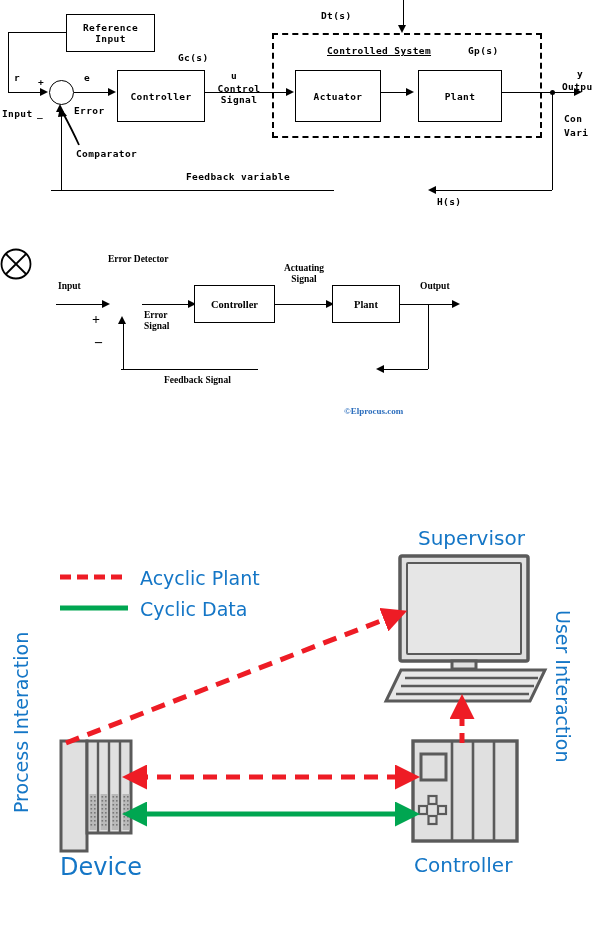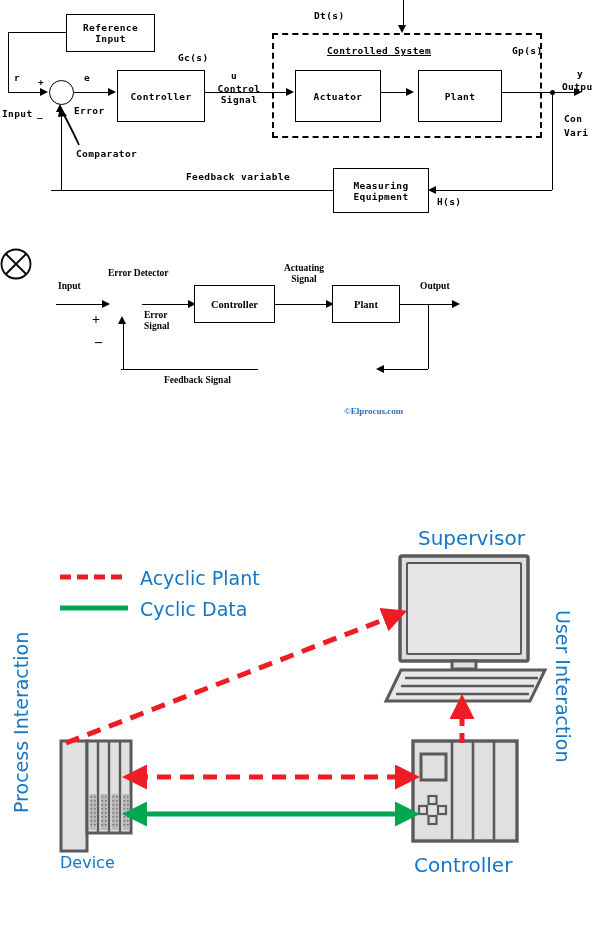--- a/index.html
+++ b/index.html
@@ -192,27 +192,27 @@
       <span class="mono">Controller</span>
     </div>
 
     <div class="line-h" style="left:205px; top:92px; width:85px;"></div>
     <div class="ar-r" style="left:286px; top:88px;"></div>
 
     <div class="mono abs" style="left:231px; top:70px;">u</div>
     <div class="mono abs" style="left:208px; top:83px; text-align:center; width:62px;">Control
 Signal</div>
 
-    <div class="mono abs" style="left:299px; top:10px;padding-left:15px;">Dt(s)</div>
+    <div class="mono abs" style="left:306px; top:10px;padding-left:15px;">Dt(s)</div>
     <div class="line-v" style="left:403px; top:0px; height:27px;"></div>
     <div class="ar-d" style="left:398px; top:25px;"></div>
 
     <div class="dashbox" style="left:272px; top:33px; width:270px; height:105px;"></div>
     <div class="mono abs" style="left:327px; top:45px;text-decoration:underline;">Controlled System</div>
-    <div class="mono abs" style="left:468px; top:45px;margin-left:44px;">Gp(s)</div>
+    <div class="mono abs" style="left:468px; top:45px;">Gp(s)</div>
 
     <div class="box" style="left:295px; top:70px; width:86px; height:52px;">
       <span class="mono">Actuator</span>
     </div>
 
     <div class="line-h" style="left:381px; top:92px; width:30px;"></div>
     <div class="ar-r" style="left:406px; top:88px;"></div>
 
     <div class="box" style="left:418px; top:70px; width:84px; height:52px;">
       <span class="mono">Plant</span>
@@ -224,41 +224,37 @@
 
     <div class="mono abs" style="left:577px; top:68px;">y</div>
     <div class="mono abs" style="left:562px; top:81px;">Outpu</div>
     <div class="mono abs" style="left:564px; top:113px;">Con</div>
     <div class="mono abs" style="left:564px; top:127px;">Vari</div>
 
     <div class="line-v" style="left:552px; top:92px; height:98px;"></div>
     <div class="line-h" style="left:434px; top:190px; width:118px;"></div>
     <div class="ar-l" style="left:428px; top:186px;"></div>
 
-    <div class="box" style="left:333px; top:168px; width:96px; height:45px;">
-      <span class="mono">Measuring
-Equipment</span>
-    </div>
     <div class="mono abs" style="left:437px; top:196px;">H(s)</div>
 
     <div class="line-h" style="left:51px; top:190px; width:283px;"></div>
     <div class="line-v" style="left:61px; top:113px; height:77px;"></div>
     <div class="ar-u" style="left:56px; top:104px;"></div>
     <div class="mono abs" style="left:186px; top:171px;">Feedback variable</div>
   </div>
 
   <div id="fig2">
 
     
     <div class="serif abs" style="left:58px; top:33px;">Input</div>
     <div class="line-h" style="left:56px; top:56px; width:50px;"></div>
     <div class="ar-r" style="left:102px; top:52px;"></div>
 
     
-    <div class="serif abs" style="left:108px; top:20px;">Error Detector</div>
+    <div class="serif abs" style="left:108px; top:6px;">Error Detector</div>
 
     
     <svg style="left:110px; top:41px;" width="32" height="32">
       <circle cx="16" cy="16" r="14.5" stroke="#000" stroke-width="1.8" fill="#fff"></circle>
       <line x1="6" y1="6" x2="26" y2="26" stroke="#000" stroke-width="1.8"></line>
       <line x1="26" y1="6" x2="6" y2="26" stroke="#000" stroke-width="1.8"></line>
     </svg>
 
     
     <div class="serif abs" style="left:92px; top:66px; font-size:14px;">+</div>
@@ -422,21 +418,21 @@
           <rect x="69" y="74" width="1.6" height="1.6"></rect>
         <rect x="65.5" y="78" width="1.6" height="1.6"></rect>
           <rect x="69" y="78" width="1.6" height="1.6"></rect>
         <rect x="65.5" y="82" width="1.6" height="1.6"></rect>
           <rect x="69" y="82" width="1.6" height="1.6"></rect>
         <rect x="65.5" y="86" width="1.6" height="1.6"></rect>
           <rect x="69" y="86" width="1.6" height="1.6"></rect>
       </g>
     </svg>
 
-    <div class="lbl" style="left:60px; top:343px; font-size:16px;">Device</div>
+    <div class="lbl" style="left:60px; top:343px; font-size:24px;">Device</div>
 
     <svg style="left:410px; top:228px;" width="110" height="106" viewBox="0 0 110 106">
       <rect x="3" y="3" width="104" height="100" fill="#e0e0e0" stroke="#5a5a5a" stroke-width="3.4"></rect>
 
       <line x1="42" y1="4" x2="42" y2="102" stroke="#5a5a5a" stroke-width="2.6"></line>
       <line x1="63" y1="4" x2="63" y2="102" stroke="#5a5a5a" stroke-width="2.6"></line>
       <line x1="84" y1="4" x2="84" y2="102" stroke="#5a5a5a" stroke-width="2.6"></line>
 
       <rect x="11" y="16" width="25" height="26" fill="#e0e0e0" stroke="#5a5a5a" stroke-width="3"></rect>
 

